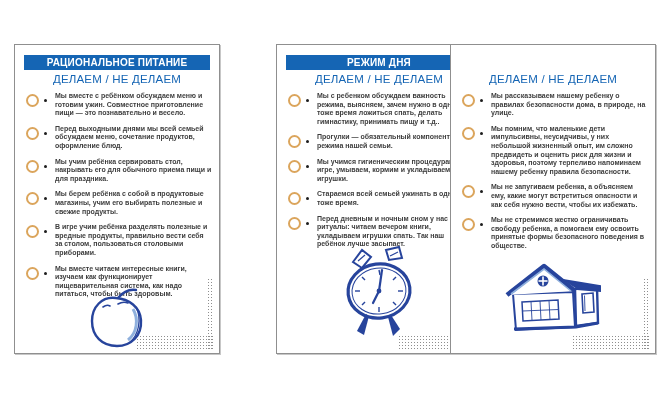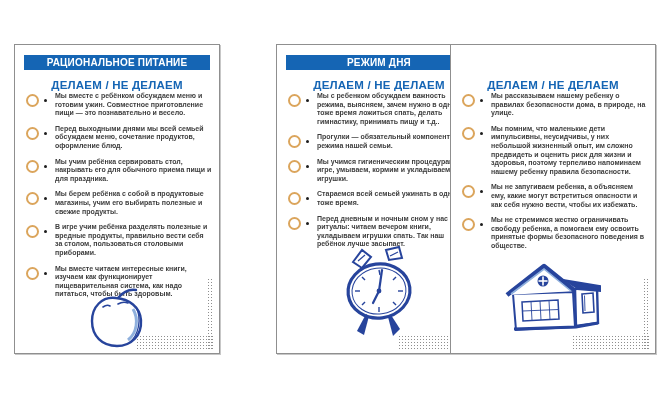--- a/index.html
+++ b/index.html
@@ -13,22 +13,22 @@
   }
   .card1{left:14px;} .card2{left:232px;margin-left:44px;} .card3{left:450px;}
   .titlebar{
     position:absolute;left:9px;top:10px;width:186px;height:15px;background:#1565b4;
     display:flex;align-items:center;justify-content:center;
   }
   .titlebar span{
     color:#ffffff;font-weight:bold;font-size:10px;letter-spacing:0.2px;white-space:nowrap;
   }
   .subtitle{
-    position:absolute;left:0;top:34px;width:100%;text-align:center;
-    color:#1565b4;font-weight:bold;font-size:11.5px;letter-spacing:0.2px;
+    position:absolute;left:0;top:28px;width:100%;text-align:center;
+    color:#1565b4;font-weight:normal;font-size:11.5px;letter-spacing:0.2px;
   }
   .items{position:absolute;left:11px;top:47px;right:7px;}
   .item{display:flex;margin-bottom:7px;}
   .marker{flex:none;width:29px;display:flex;align-items:center;height:17px;}
   .ring{
     width:9px;height:9px;border:2px solid #dba55c;border-radius:50%;background:#fff;
   }
   .dot{width:3px;height:3px;background:#1d1d1d;border-radius:50%;margin-left:5px;}
   .itext{
     flex:1;font-size:7px;line-height:8.6px;font-weight:bold;color:#3d3d3d;

